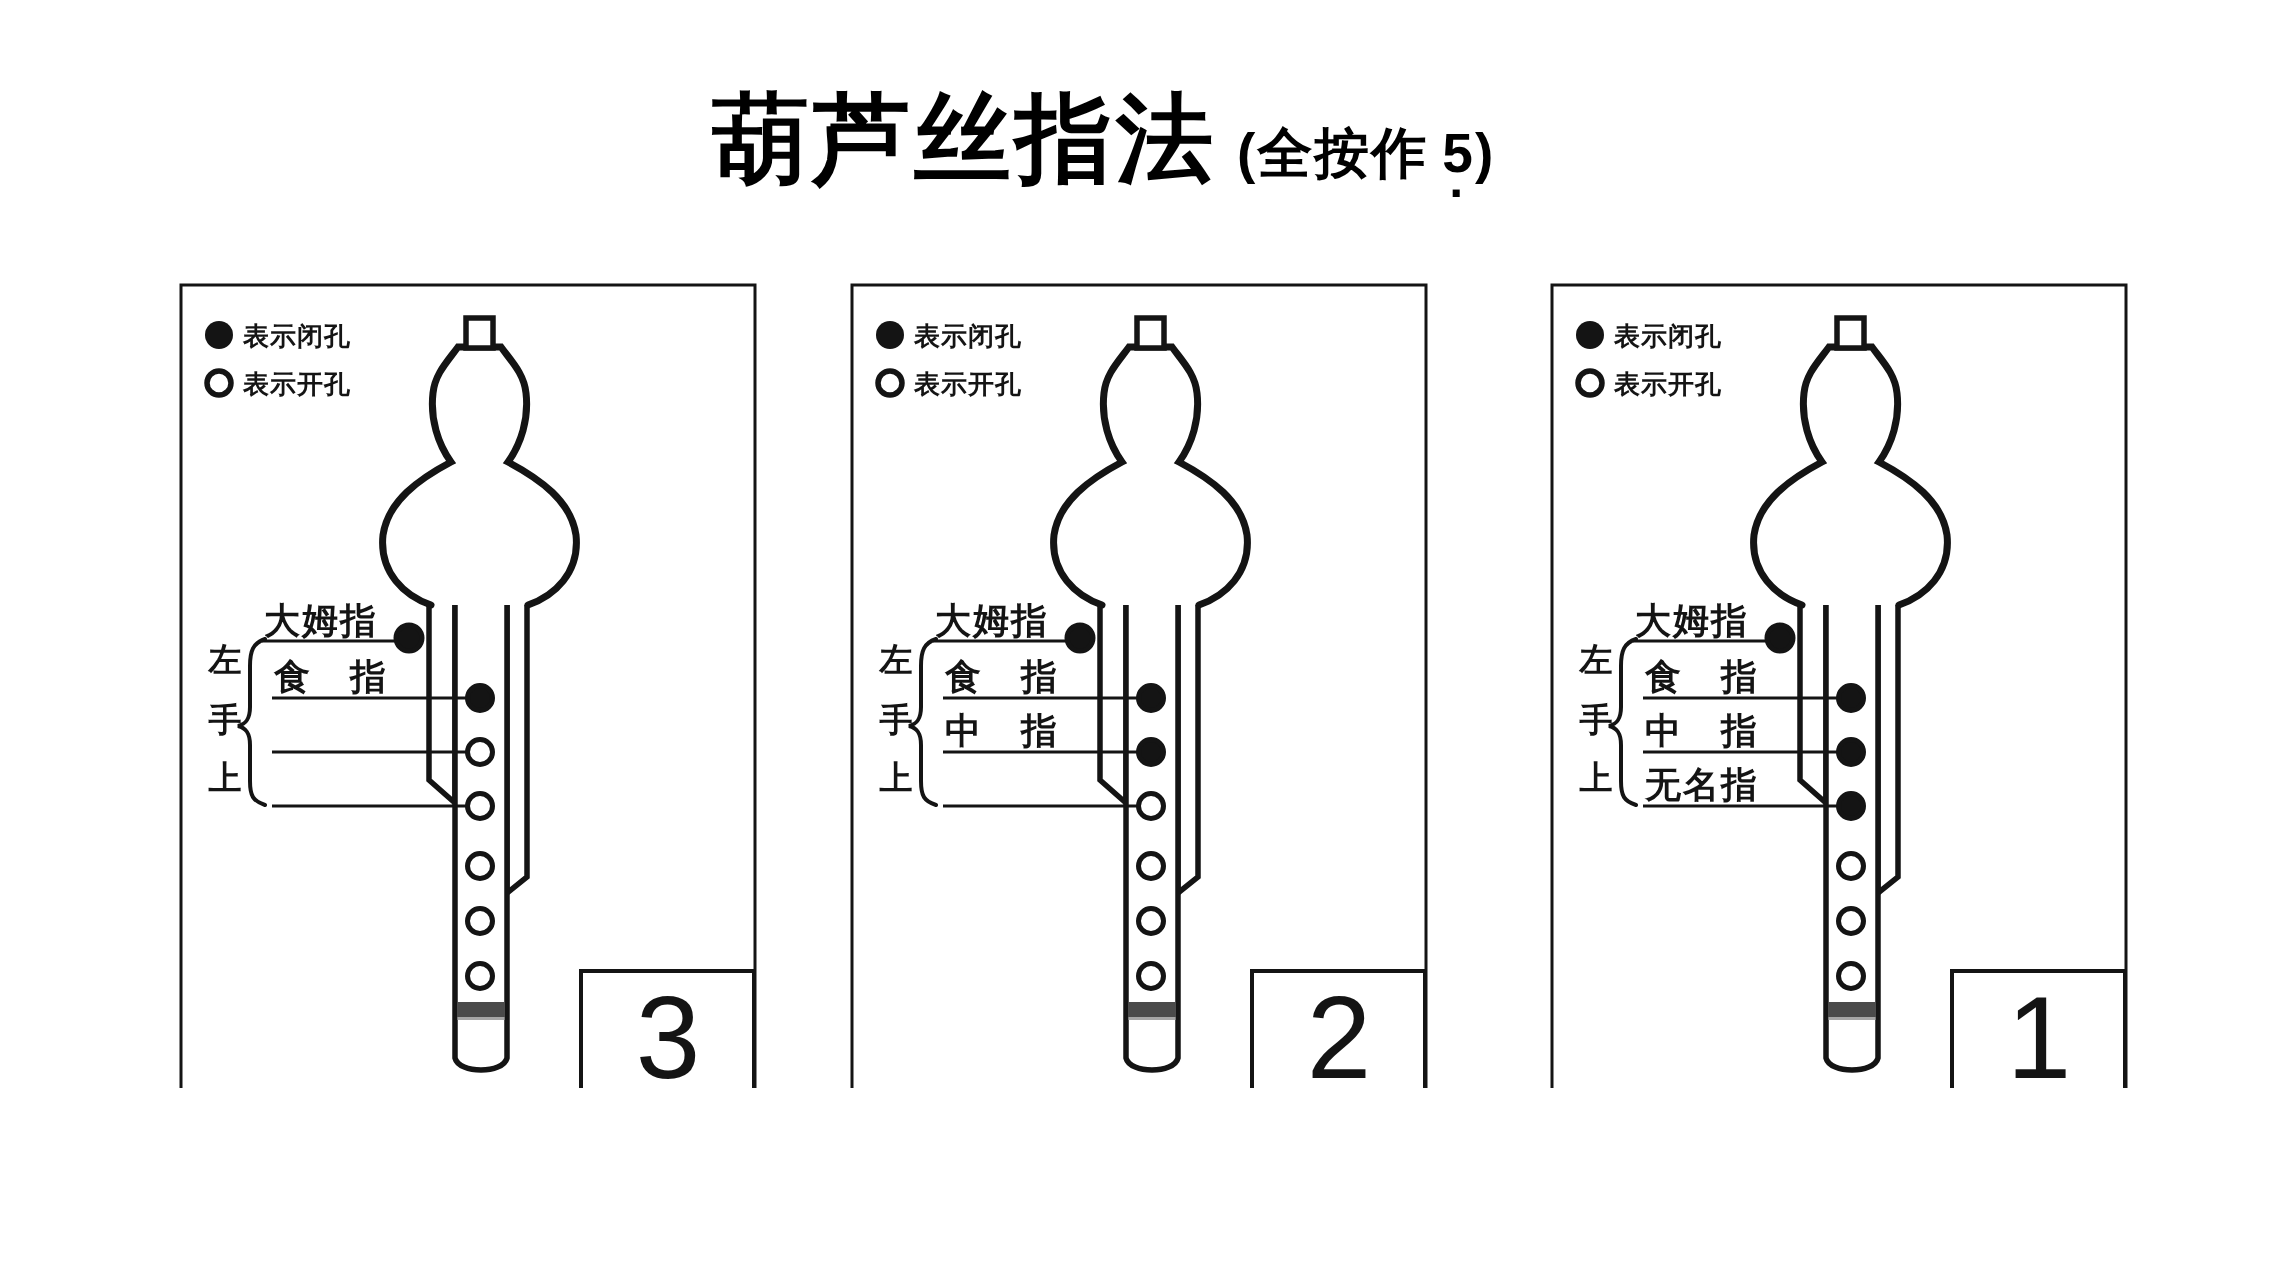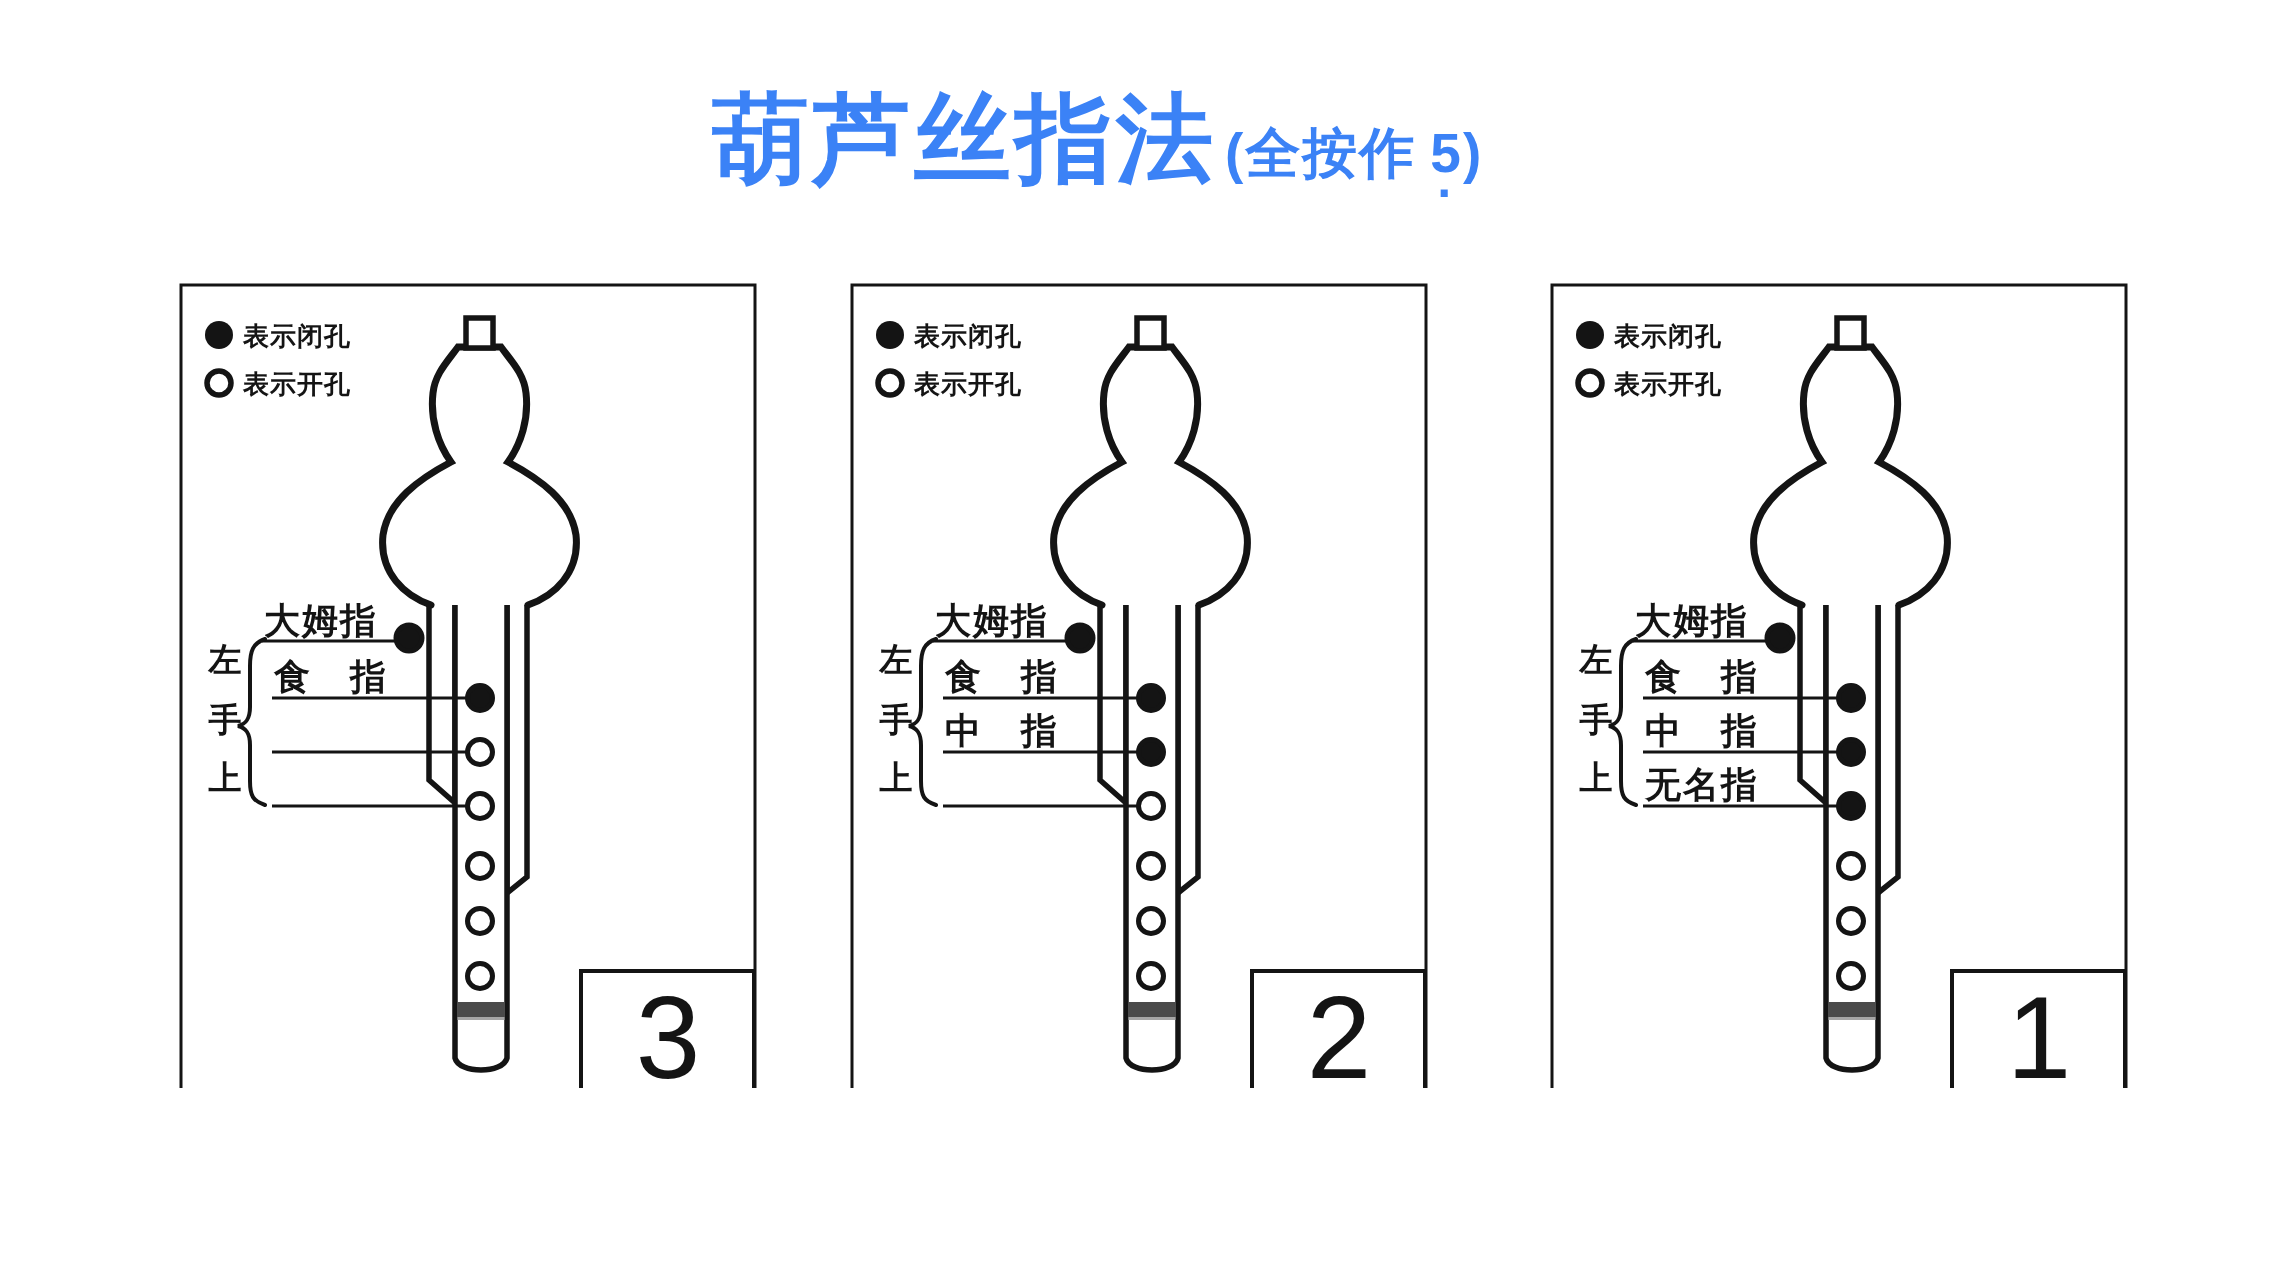--- a/index.html
+++ b/index.html
@@ -1,33 +1,33 @@
 <!DOCTYPE html>
 <html><head>
 <meta charset="utf-8">
 <style>
   html,body{margin:0;padding:0;background:#ffffff;}
   #canvas{
     position:relative;
     width:2276px;height:1088px;
     background:#ffffff;
     font-family:"Liberation Sans", sans-serif;
-    color:#3b82f6;
+    color:#000000;
     overflow:hidden;
   }
   
   .title-row{
     position:absolute;left:712px;top:86px;
     display:flex;align-items:baseline;white-space:nowrap;
   }
   .title-main{
     font-size:97px;font-weight:bold;letter-spacing:4px;line-height:1.1;
   }
   .title-sub{
-    font-size:55px;font-weight:bold;margin-left:8px;letter-spacing:2px;
+    font-size:55px;font-weight:bold;margin-left:20px;letter-spacing:2px;
   }
   .sub-num{position:relative;margin-left:14px;display:inline-block;}
   .low-dot{
     position:absolute;left:50%;bottom:-8px;transform:translateX(-50%);
     font-size:50px;line-height:0;font-weight:bold;
   }
   
   .panel{position:absolute;top:283px;width:578px;height:827px;}
   svg text{font-family:"Liberation Sans", sans-serif;fill:#141414;}
   .panel-border{fill:none;stroke:#141414;stroke-width:3;}

